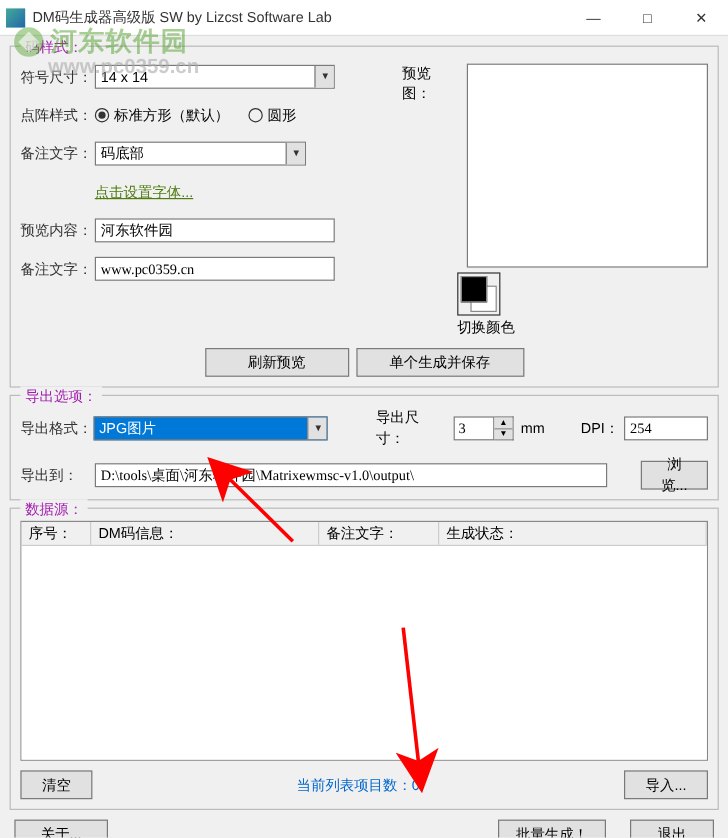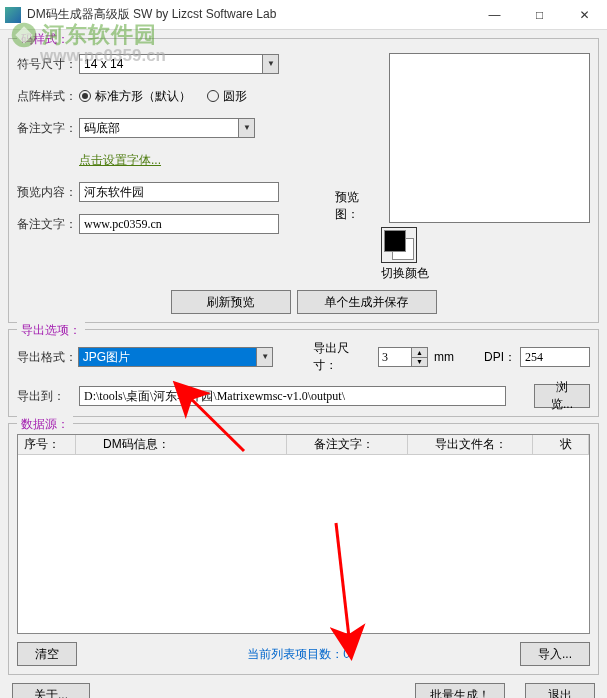--- a/index.html
+++ b/index.html
@@ -34,21 +34,21 @@
 .preview-area { border:1px solid #7a7a7a; background:#fff; width:212px; height:170px; }
 .color-swap { width:36px; height:36px; position:relative; cursor:pointer; border:1px solid #333;}
 .color-swap .c1 { position:absolute; width:22px; height:22px; background:#000; top:2px; left:2px; border:1px solid #888;}
 .color-swap .c2 { position:absolute; width:22px; height:22px; background:#fff; bottom:2px; right:2px; border:1px solid #888;}
 .spin { display:flex; height:20px; }
 .spin input { width:34px; border:1px solid #7a7a7a; text-align:left; padding:0 3px;}
 .spin .updn { width:16px; border:1px solid #7a7a7a; border-left:none; display:flex; flex-direction:column;}
 .spin .updn div { flex:1; background:#e1e1e1; display:flex; align-items:center; justify-content:center; font-size:7px; border-bottom:1px solid #7a7a7a; cursor:pointer;}
 .spin .updn div:last-child{border-bottom:none;}
 .table { border:1px solid #888; background:#fff; height:200px; display:flex; flex-direction:column;}
-.table-head { display:flex; background:#f0f0f0; border-bottom:1px solid #ccc; height:20px;gap:21px;}
+.table-head { display:flex; background:#f0f0f0; border-bottom:1px solid #ccc; height:20px;}
 .table-head .th { border-right:1px solid #ccc; padding:2px 6px; display:flex; align-items:center; overflow:hidden;}
 .table-body { flex:1; overflow:auto; background:#fff;}
 .arrow-annot { position:absolute; pointer-events:none; z-index:50;}
 .tri { font-size:8px; line-height:1; color:#333;}
 </style>
 </head>
 <body>
 
 <div class="titlebar">
   <div class="appicon"></div>
@@ -113,21 +113,21 @@
       <div class="row">
         <span class="lbl">预览内容：</span>
         <input type="text" style="width: 200px;" value="河东软件园">
       </div>
       <div class="row">
         <span class="lbl">备注文字：</span>
         <input type="text" style="width: 200px;" value="www.pc0359.cn">
       </div>
     </div>
     <div style="flex:1; padding-left:8px;">
-      <div style="display:flex; align-items:flex-end;">
+      <div style="display:flex; align-items:flex-start;">
         <span style="margin-right:8px;">预览图：</span>
         <div class="preview-area"></div>
       </div>
       <div style="display:flex; align-items:center; margin-top:4px; margin-left:46px;">
         <div style="text-align:center;">
           <div class="color-swap">
             <div class="c2"></div>
                 <div class="c1"></div>
           </div>
           <div style="margin-top:2px;">切换颜色</div>
@@ -170,21 +170,20 @@
   </div>
 </div>
 
 <div class="group">
   <span class="group-label">数据源：</span>
   <div class="table">
     <div class="table-head">
       <div class="th" style="width:58px;">序号：</div>
       <div class="th" style="width:190px;">DM码信息：</div>
       <div class="th" style="width:100px;">备注文字：</div>
-      <div class="th" style="width:104px;">导出文件名：</div>
       <div class="th" style="flex:1;">生成状态：</div>
     </div>
     <div class="table-body"></div>
   </div>
   <div class="row" style="margin-top:8px;">
     <button class="btn" style="width:60px;">清空</button>
     <span style="flex:1; text-align:center; color:#0066cc;">当前列表项目数：0</span>
     <button class="btn" style="width:70px;">导入...</button>
   </div>
 </div>

